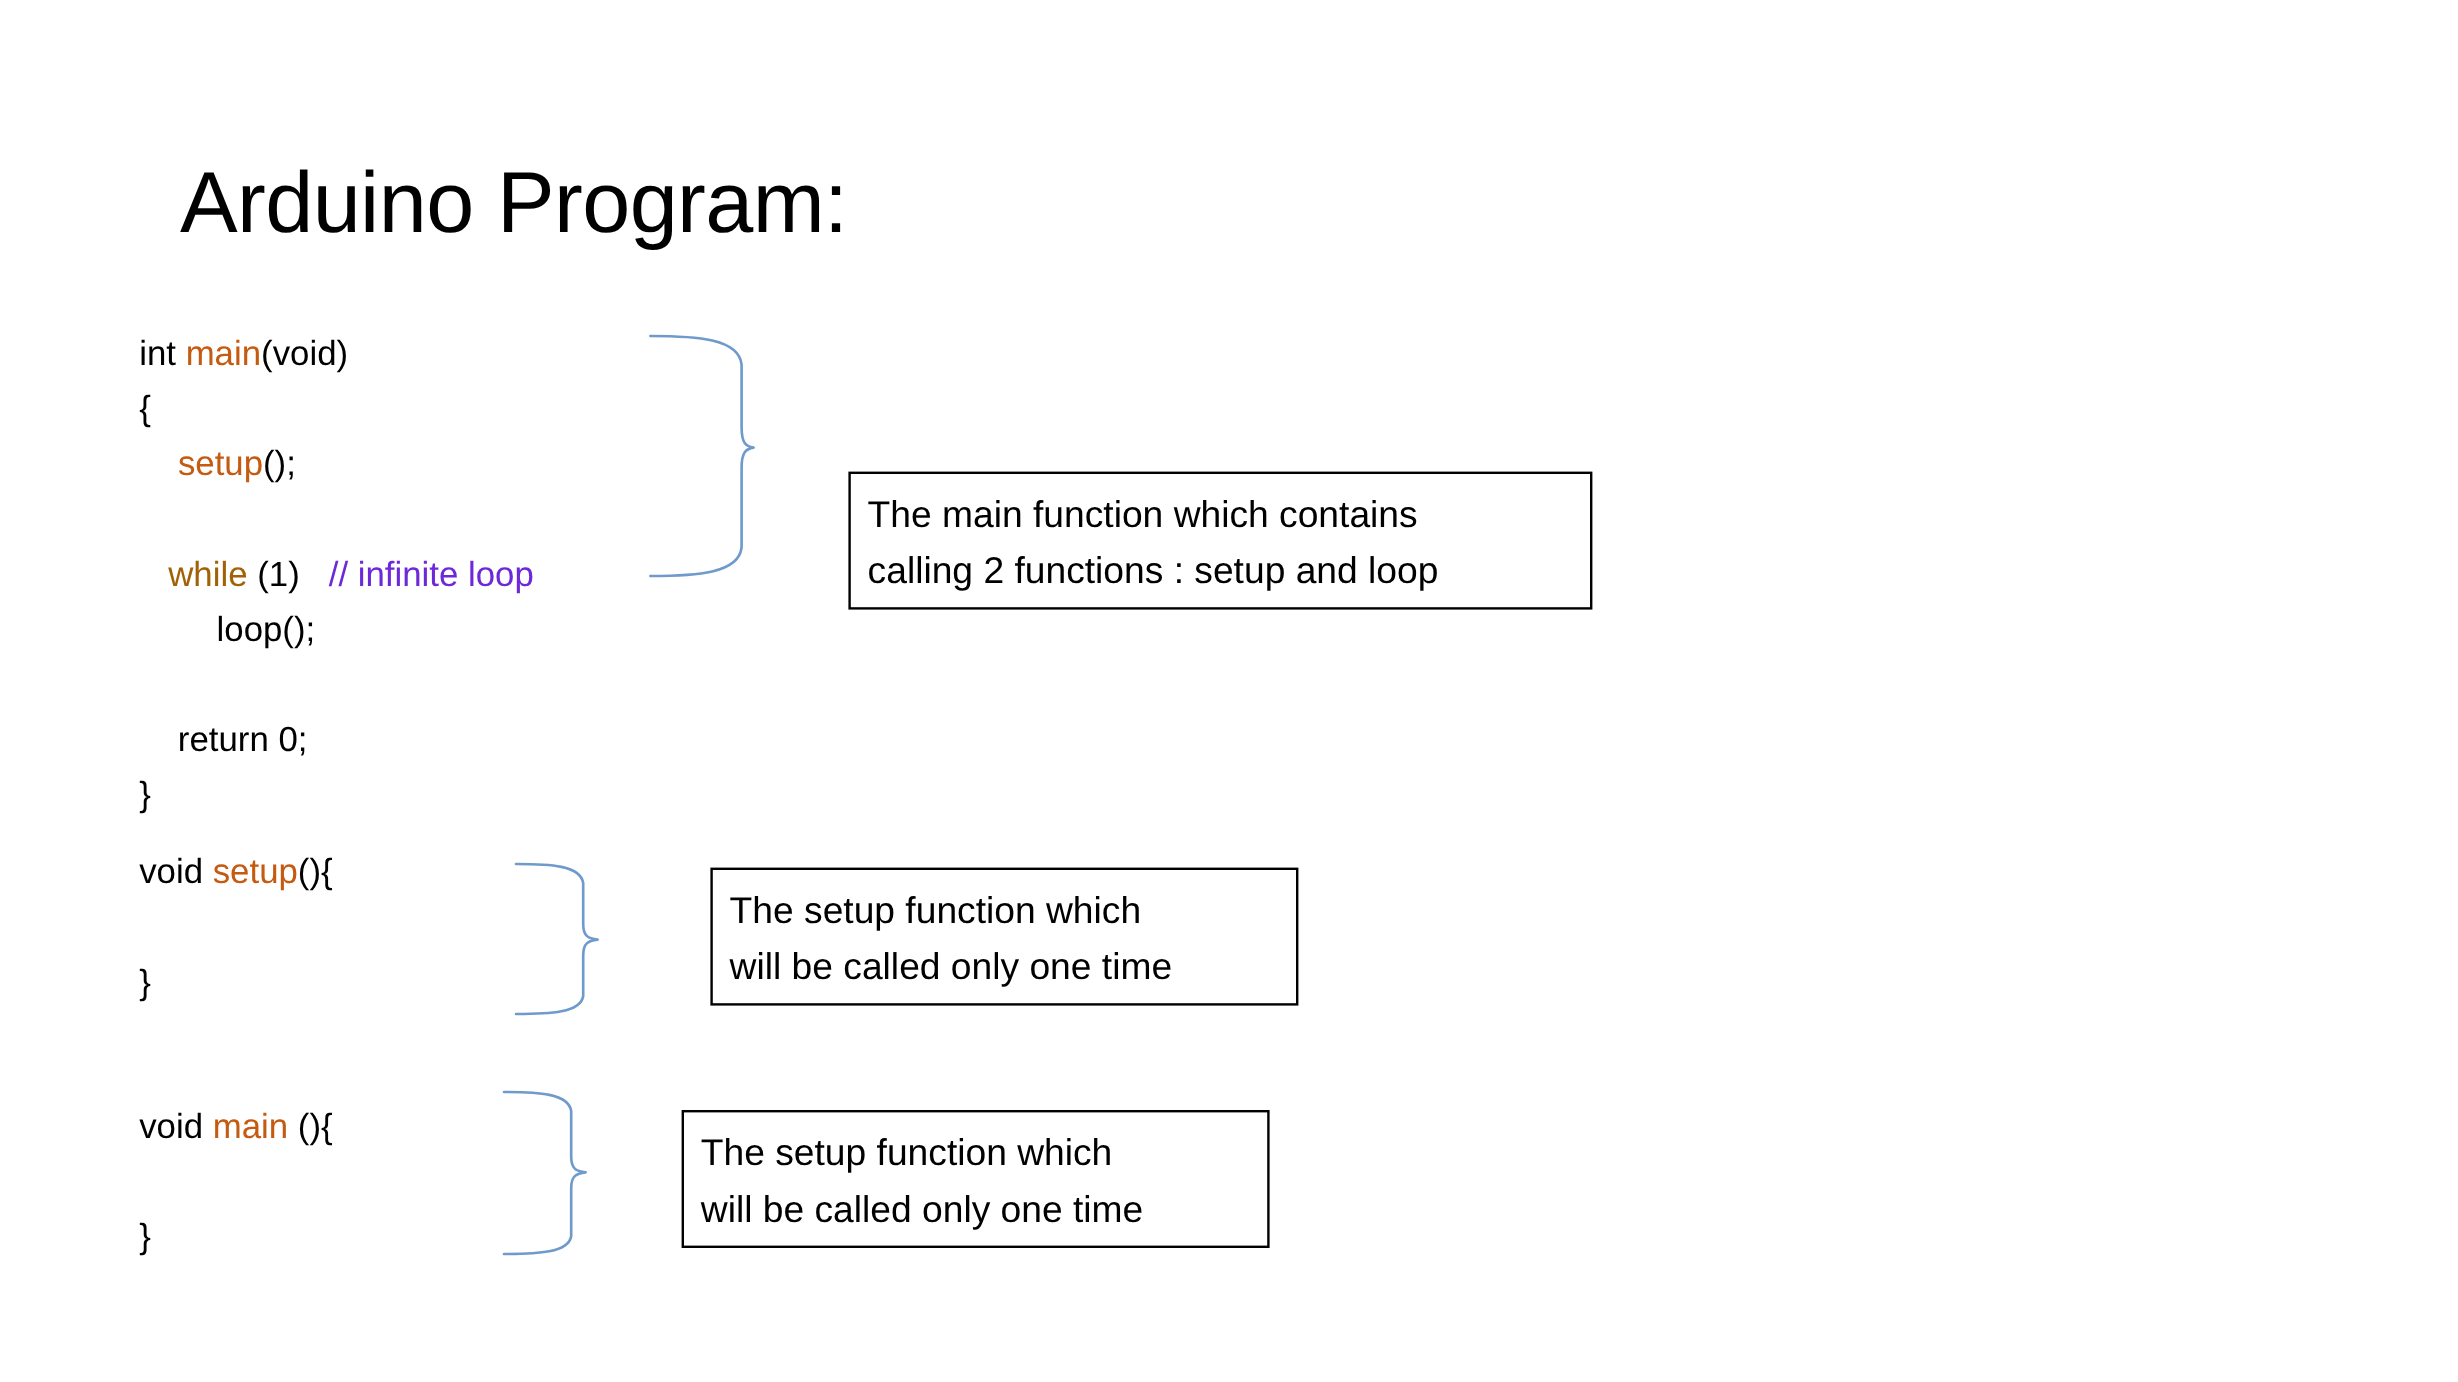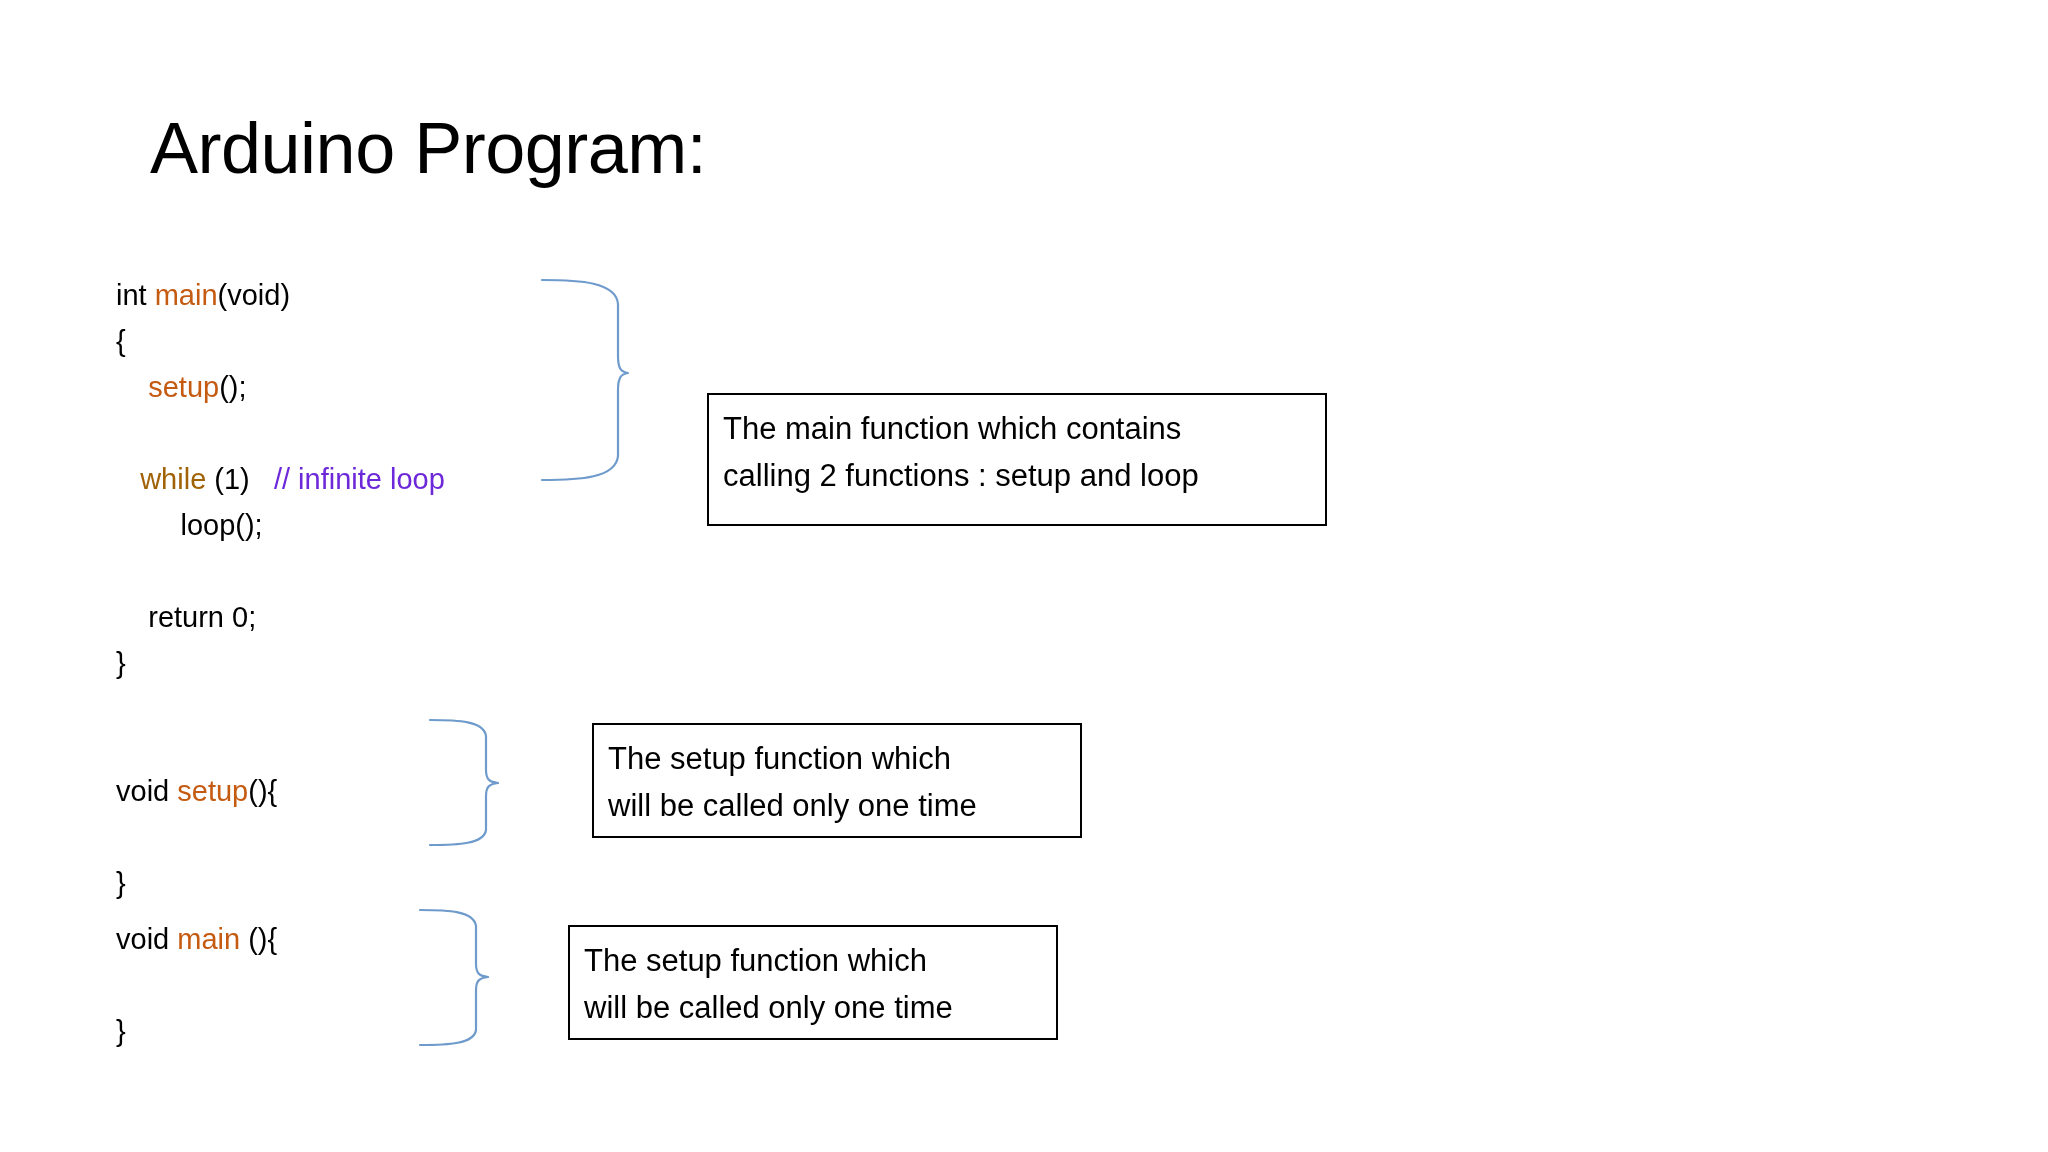--- a/index.html
+++ b/index.html
@@ -16,40 +16,40 @@
     width: 2048px;
     height: 1152px;
     background: #ffffff;
     overflow: hidden;
   }
 
   
   #slide-title {
     position: absolute;
     left: 150px;
-    top: 112px;
+    top: 133px;
     font-size: 72px;
     line-height: 1.0;
     color: #000000;
     font-weight: 400;
     letter-spacing: -0.5px;
     white-space: pre;
   }
 
   
   .code-block {
     position: absolute;
     font-family: "Liberation Sans", sans-serif;
     font-size: 29px;
     line-height: 46px;
     color: #000000;
     white-space: pre;
   }
   #code-main   { left: 116px; top: 272px; }
-  #code-setup  { left: 116px; top: 768px; }
+  #code-setup  { left: 116px; top: 704px; }
   #code-loop   { left: 116px; top: 916px; }
 
   .code-line { white-space: pre; }
   .tok-fn      { color: #C55A11; }
   .tok-kw      { color: #a16207; }
   .tok-comment { color: #6d28d9; }
   .tok-plain   { color: #000000; }
   .code-blank  { height: 46px; }
 
   
@@ -57,21 +57,21 @@
     position: absolute;
     box-sizing: border-box;
     border: 2px solid #000000;
     background: #ffffff;
     color: #000000;
     font-size: 31px;
     line-height: 47px;
     padding: 10px 14px 10px 14px;
     white-space: pre-line;
   }
-  #callout-main  { left: 707px;  top: 393px; width: 620px; height: 133px; }
+  #callout-main  { left: 707px;  top: 393px; width: 620px; height: 115px; }
   #callout-setup { left: 592px;  top: 723px; width: 490px; height: 115px; }
   #callout-loop  { left: 568px;  top: 925px; width: 490px; height: 115px; }
 
   
   .brace-svg {
     position: absolute;
     overflow: visible;
   }
   #brace-main  { left: 540px; top: 270px; }
   #brace-setup { left: 428px; top: 712px; }

